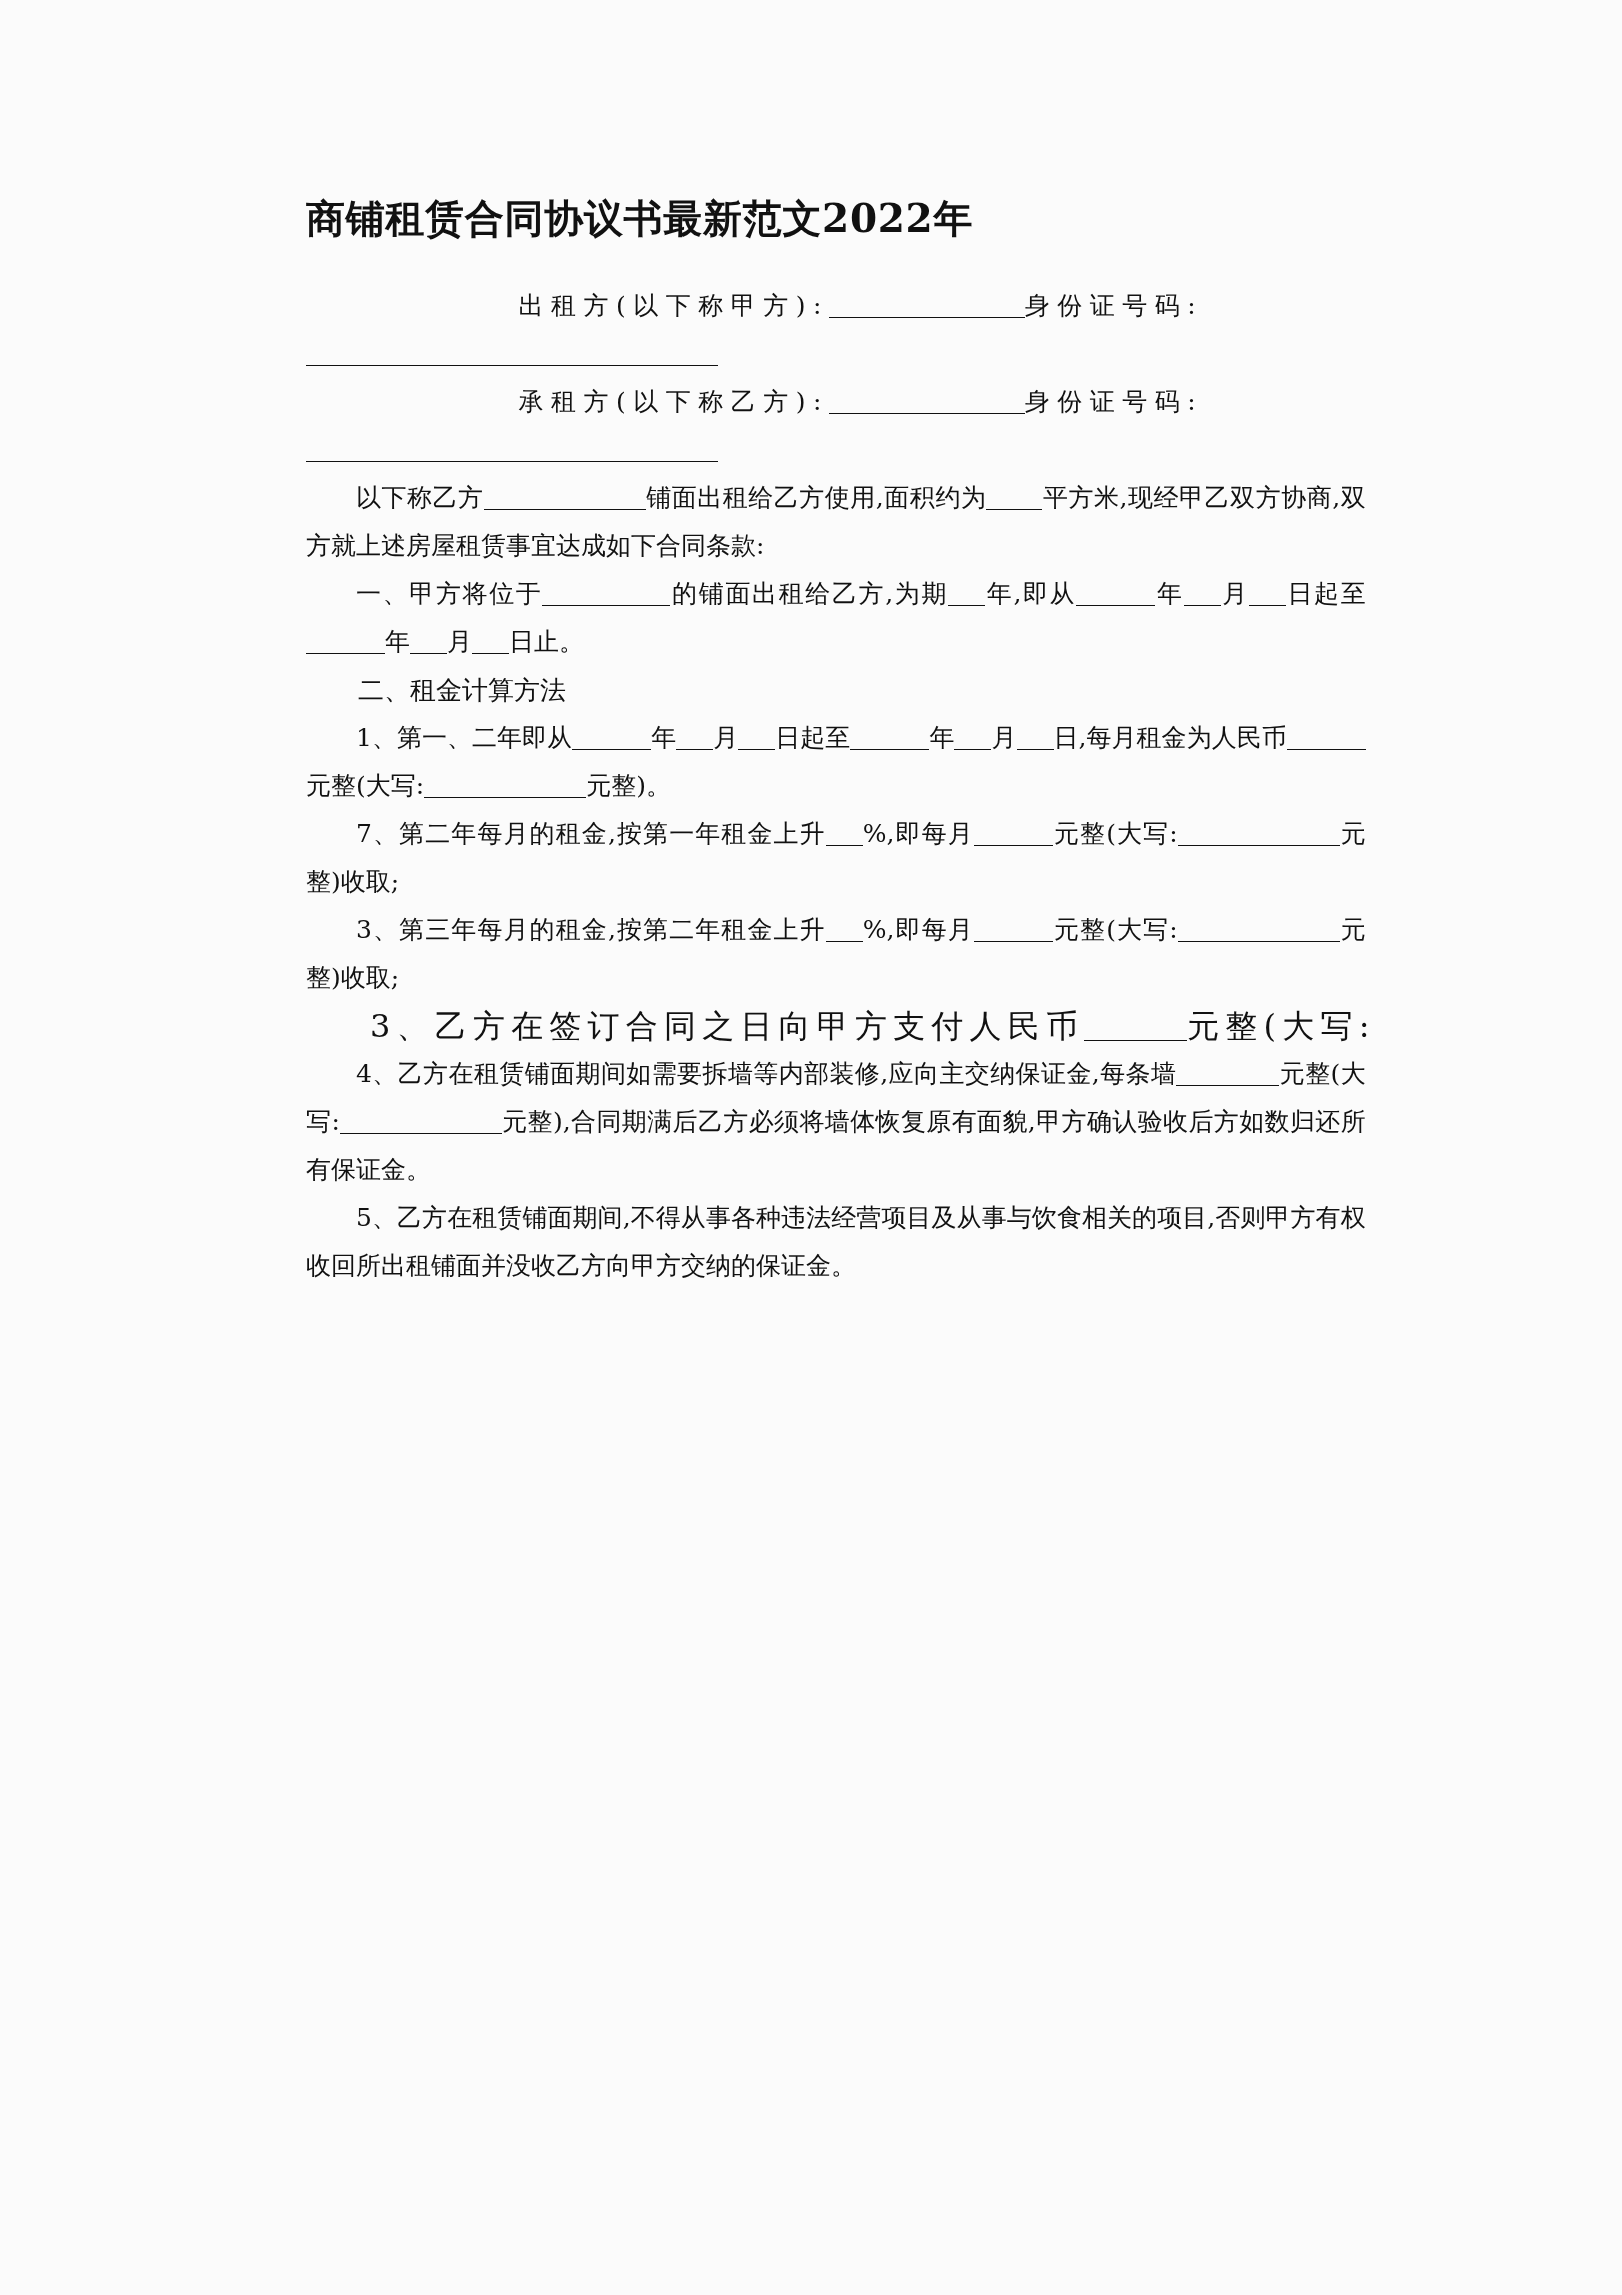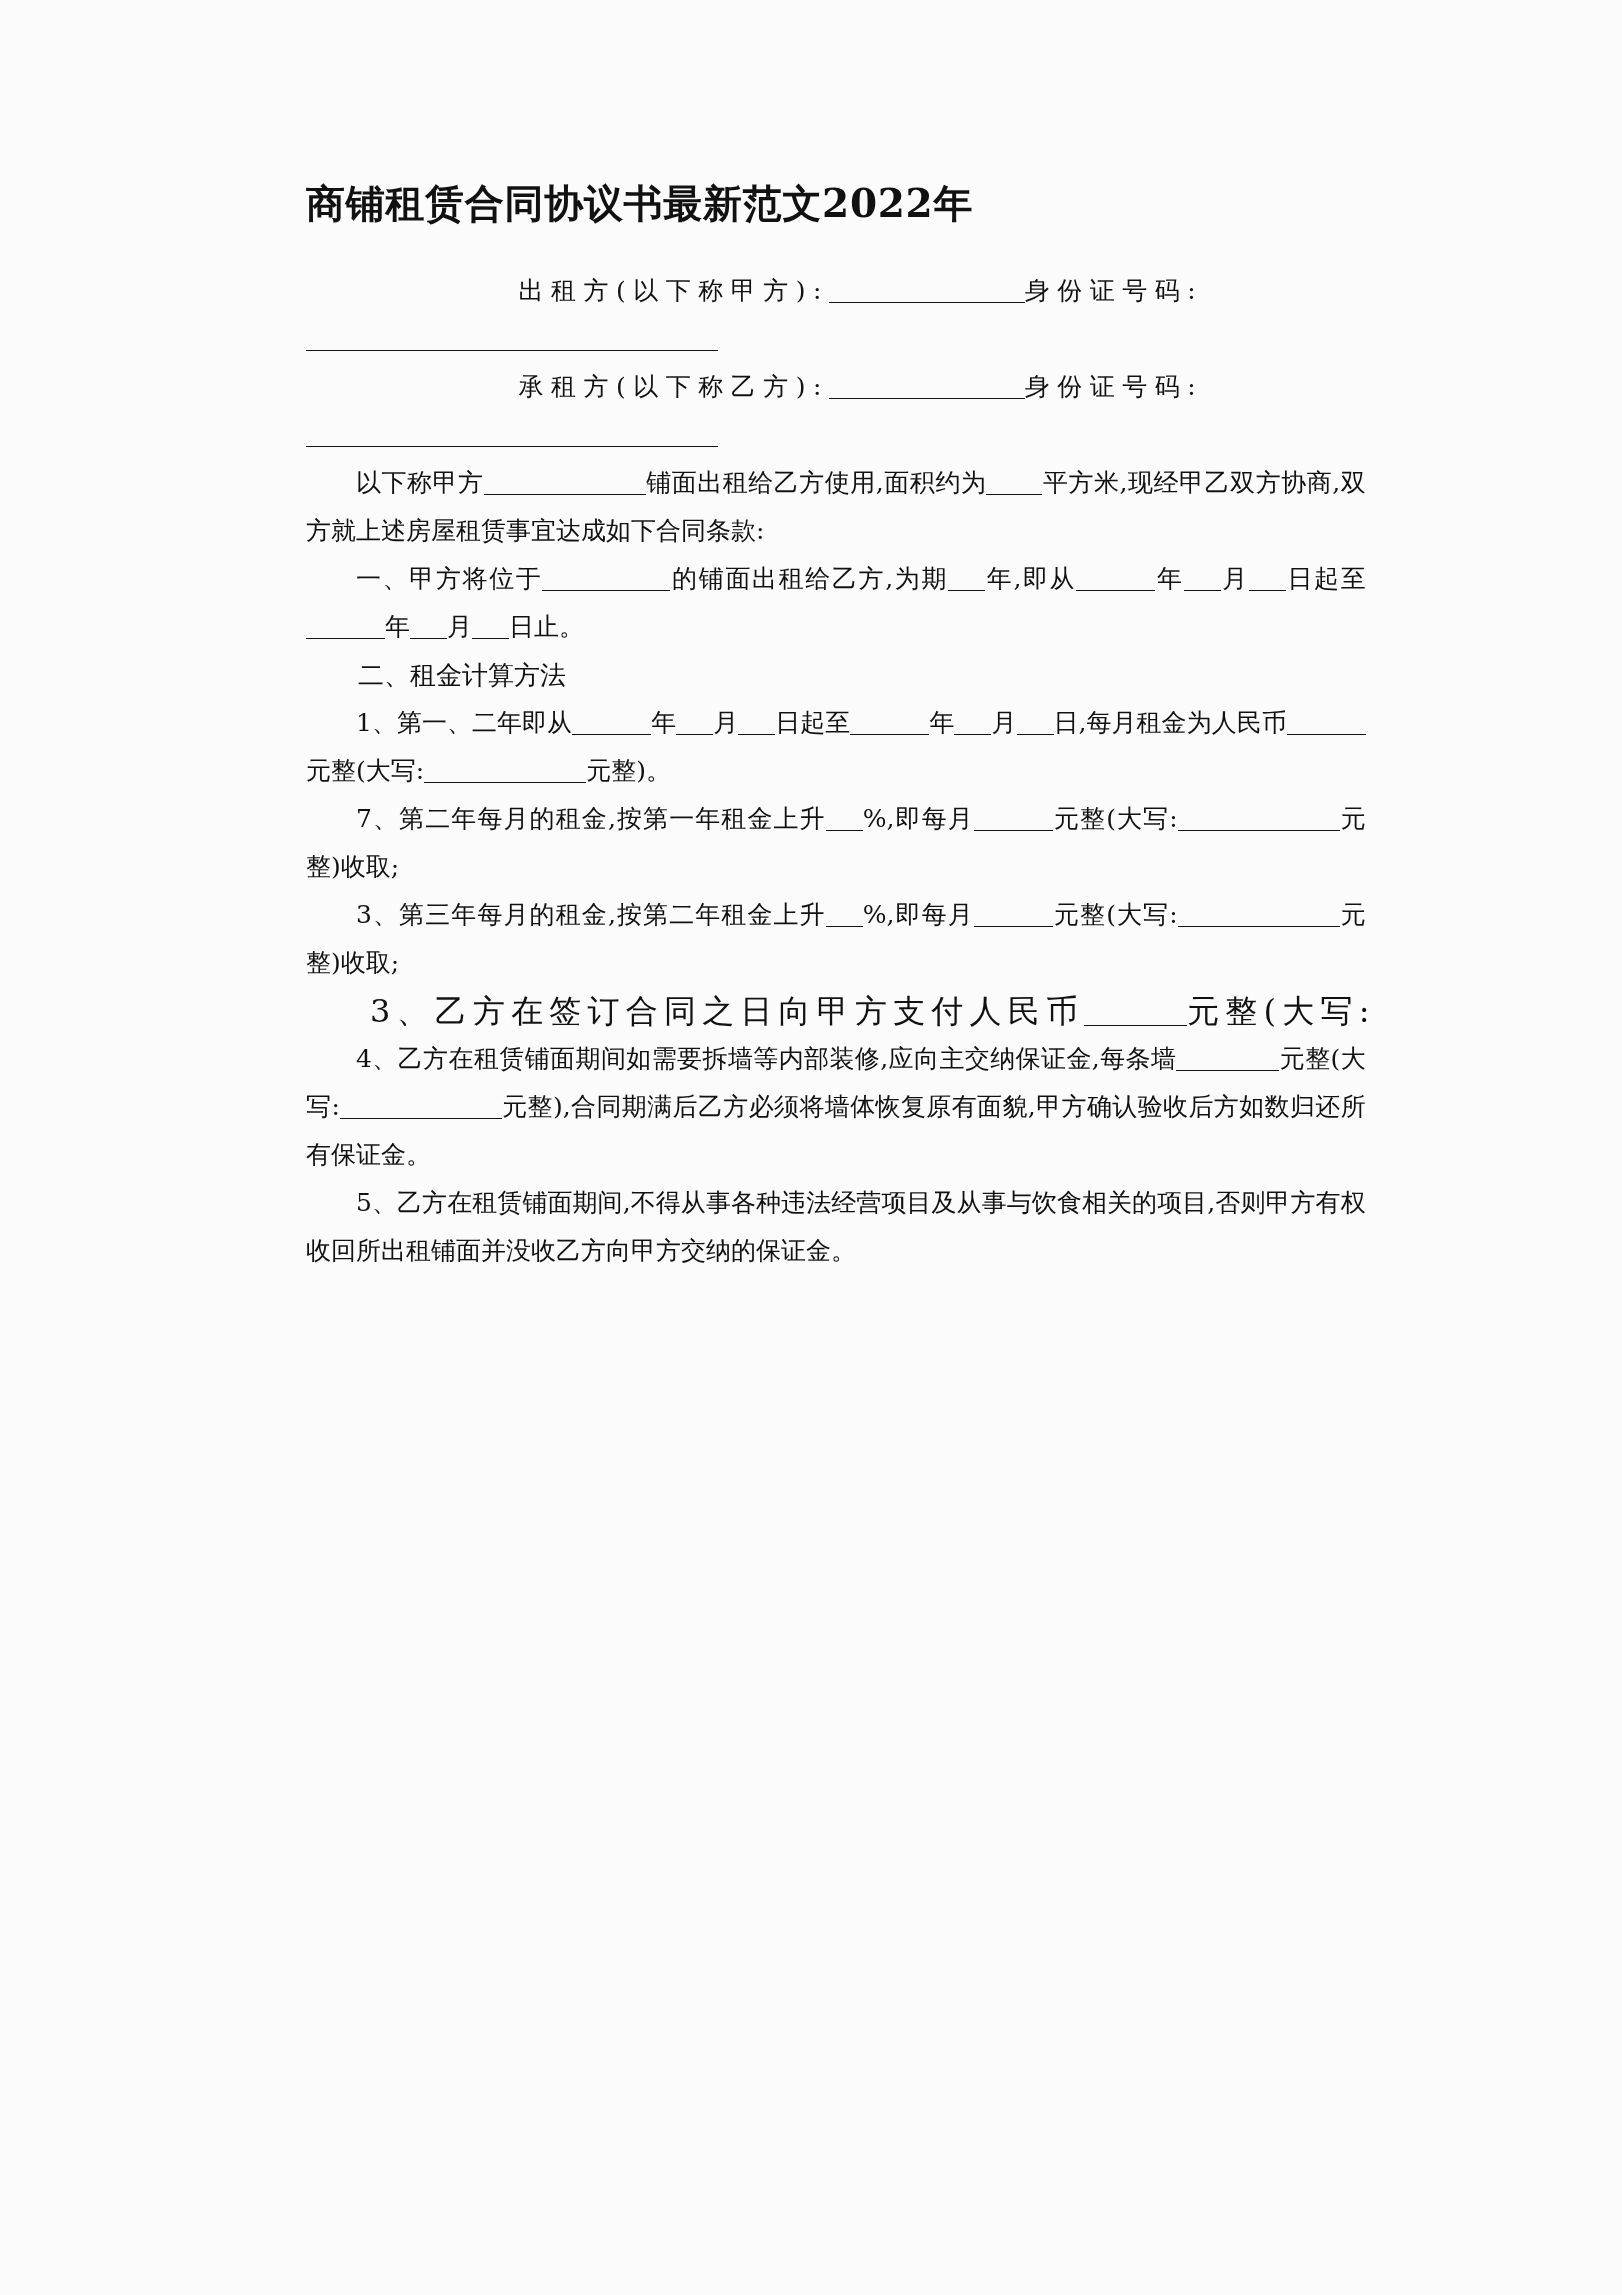--- a/index.html
+++ b/index.html
@@ -13,21 +13,21 @@
     height: 2295px;
     background: #fbfbfb;
     font-family: "DejaVu Serif", "Liberation Serif", serif;
     color: #111111;
     overflow: hidden;
     box-sizing: border-box;
   }
   .content {
     position: absolute;
     left: 255px;
-    top: 1px;
+    top: 16px;
     width: 1112px;
   }
   
   .doc-title {
     font-size: 39px;
     font-weight: bold;
     line-height: 1.25;
     letter-spacing: 0.7px;
     margin: 0;
     padding-top: 178px;
@@ -123,21 +123,21 @@
 
     <div class="body-block">
 
 
       <p class="tracked"><span>出租方(以下称甲方):</span><span class="blank b-w" style="width:196px"></span><span>身份证号码:</span></p>
       <p class="rule-line"><span class="blank b-w"></span></p>
 
       <p class="tracked"><span>承租方(以下称乙方):</span><span class="blank b-w" style="width:196px"></span><span>身份证号码:</span></p>
       <p class="rule-line"><span class="blank b-w"></span></p>
 
-      <p class="para"><span>以下称甲方</span><span class="blank b-xxl"></span><span>铺面出租给乙方使用,面积约为</span><span class="blank b-s"></span><span>平方米,现经甲乙双方协商,双方就上述房屋租赁事宜达成如下合同条款:</span></p>
+      <p class="para"><span>以下称乙方</span><span class="blank b-xxl"></span><span>铺面出租给乙方使用,面积约为</span><span class="blank b-s"></span><span>平方米,现经甲乙双方协商,双方就上述房屋租赁事宜达成如下合同条款:</span></p>
 
       <p class="para"><span>一、甲方将位于</span><span class="blank b-xl"></span><span>的铺面出租给乙方,为期</span><span class="blank b-xs"></span><span>年,即从</span><span class="blank b-m"></span><span>年</span><span class="blank b-xs"></span><span>月</span><span class="blank b-xs"></span><span>日起至</span><span class="blank b-m"></span><span>年</span><span class="blank b-xs"></span><span>月</span><span class="blank b-xs"></span><span>日止。</span></p>
 
       <p class="subhead">二、租金计算方法</p>
 
       <p class="para"><span>1、第一、二年即从</span><span class="blank b-m"></span><span>年</span><span class="blank b-xs"></span><span>月</span><span class="blank b-xs"></span><span>日起至</span><span class="blank b-m"></span><span>年</span><span class="blank b-xs"></span><span>月</span><span class="blank b-xs"></span><span>日,每月租金为人民币</span><span class="blank b-m"></span><span>元整(大写:</span><span class="blank b-xxl"></span><span>元整)。</span></p>
 
       <p class="para"><span>7、第二年每月的租金,按第一年租金上升</span><span class="blank b-xs"></span><span>%,即每月</span><span class="blank b-m"></span><span>元整(大写:</span><span class="blank b-xxl"></span><span>元整)收取;</span></p>
 
       <p class="para"><span>3、第三年每月的租金,按第二年租金上升</span><span class="blank b-xs"></span><span>%,即每月</span><span class="blank b-m"></span><span>元整(大写:</span><span class="blank b-xxl"></span><span>元整)收取;</span></p>

